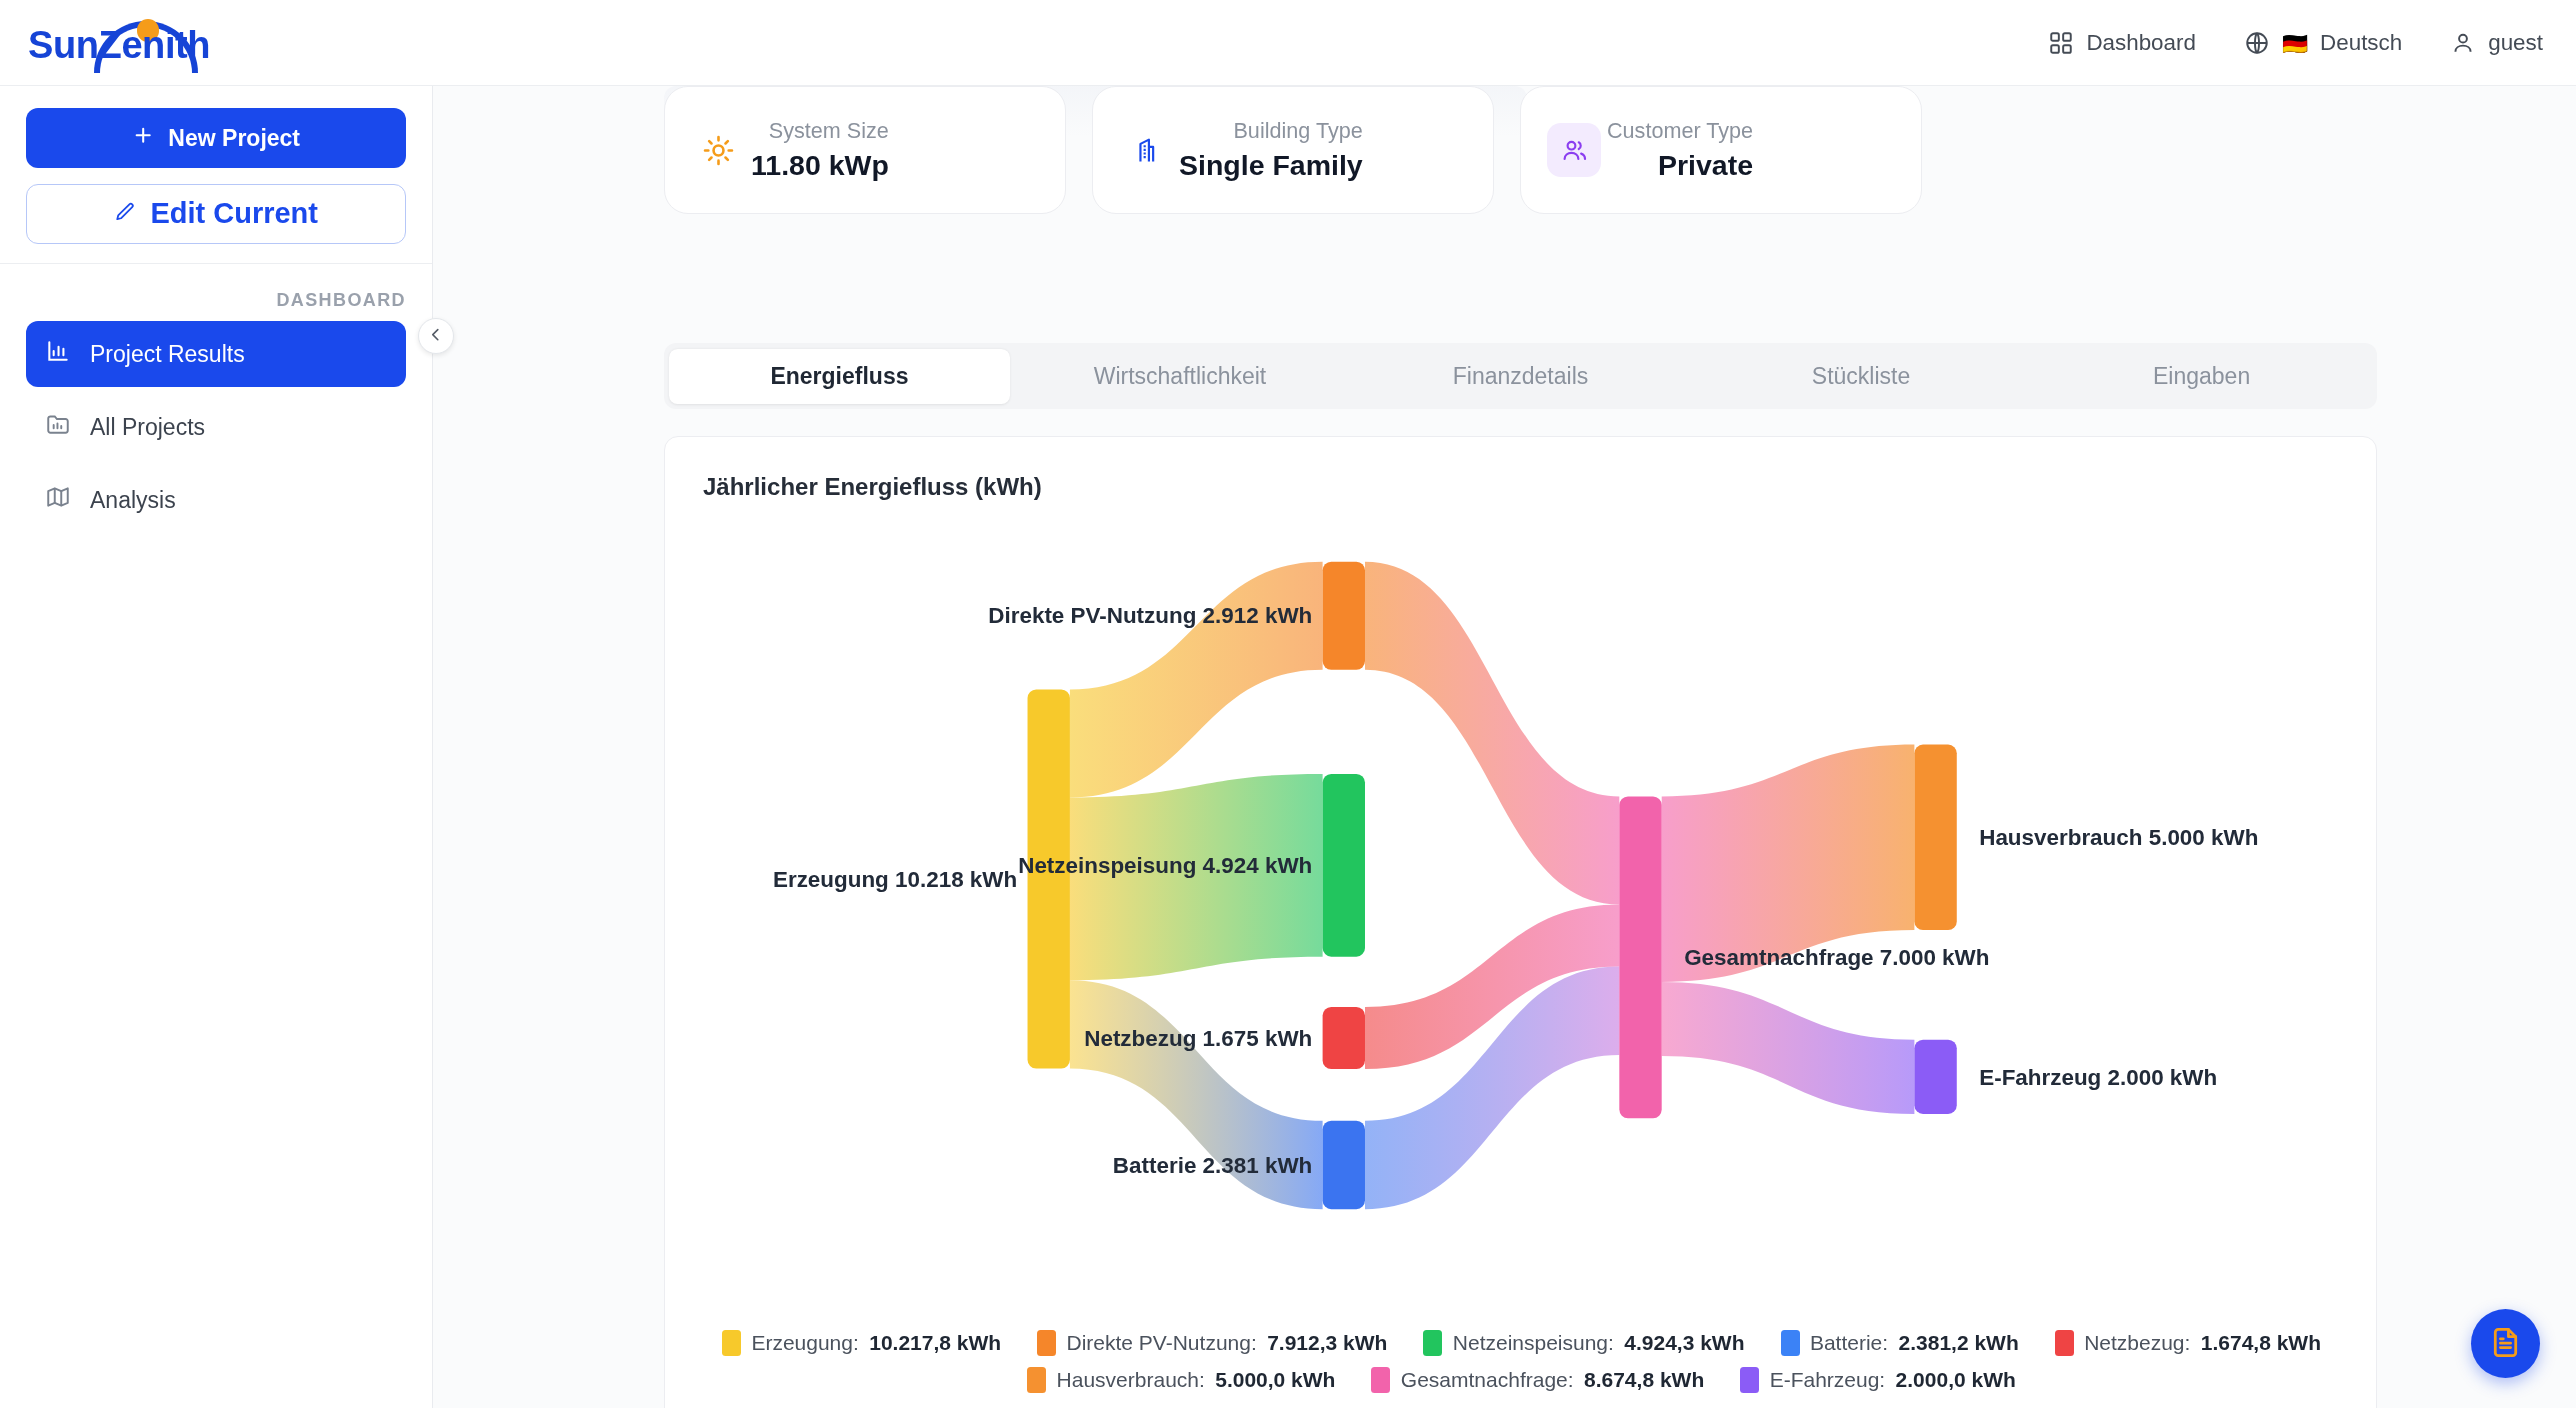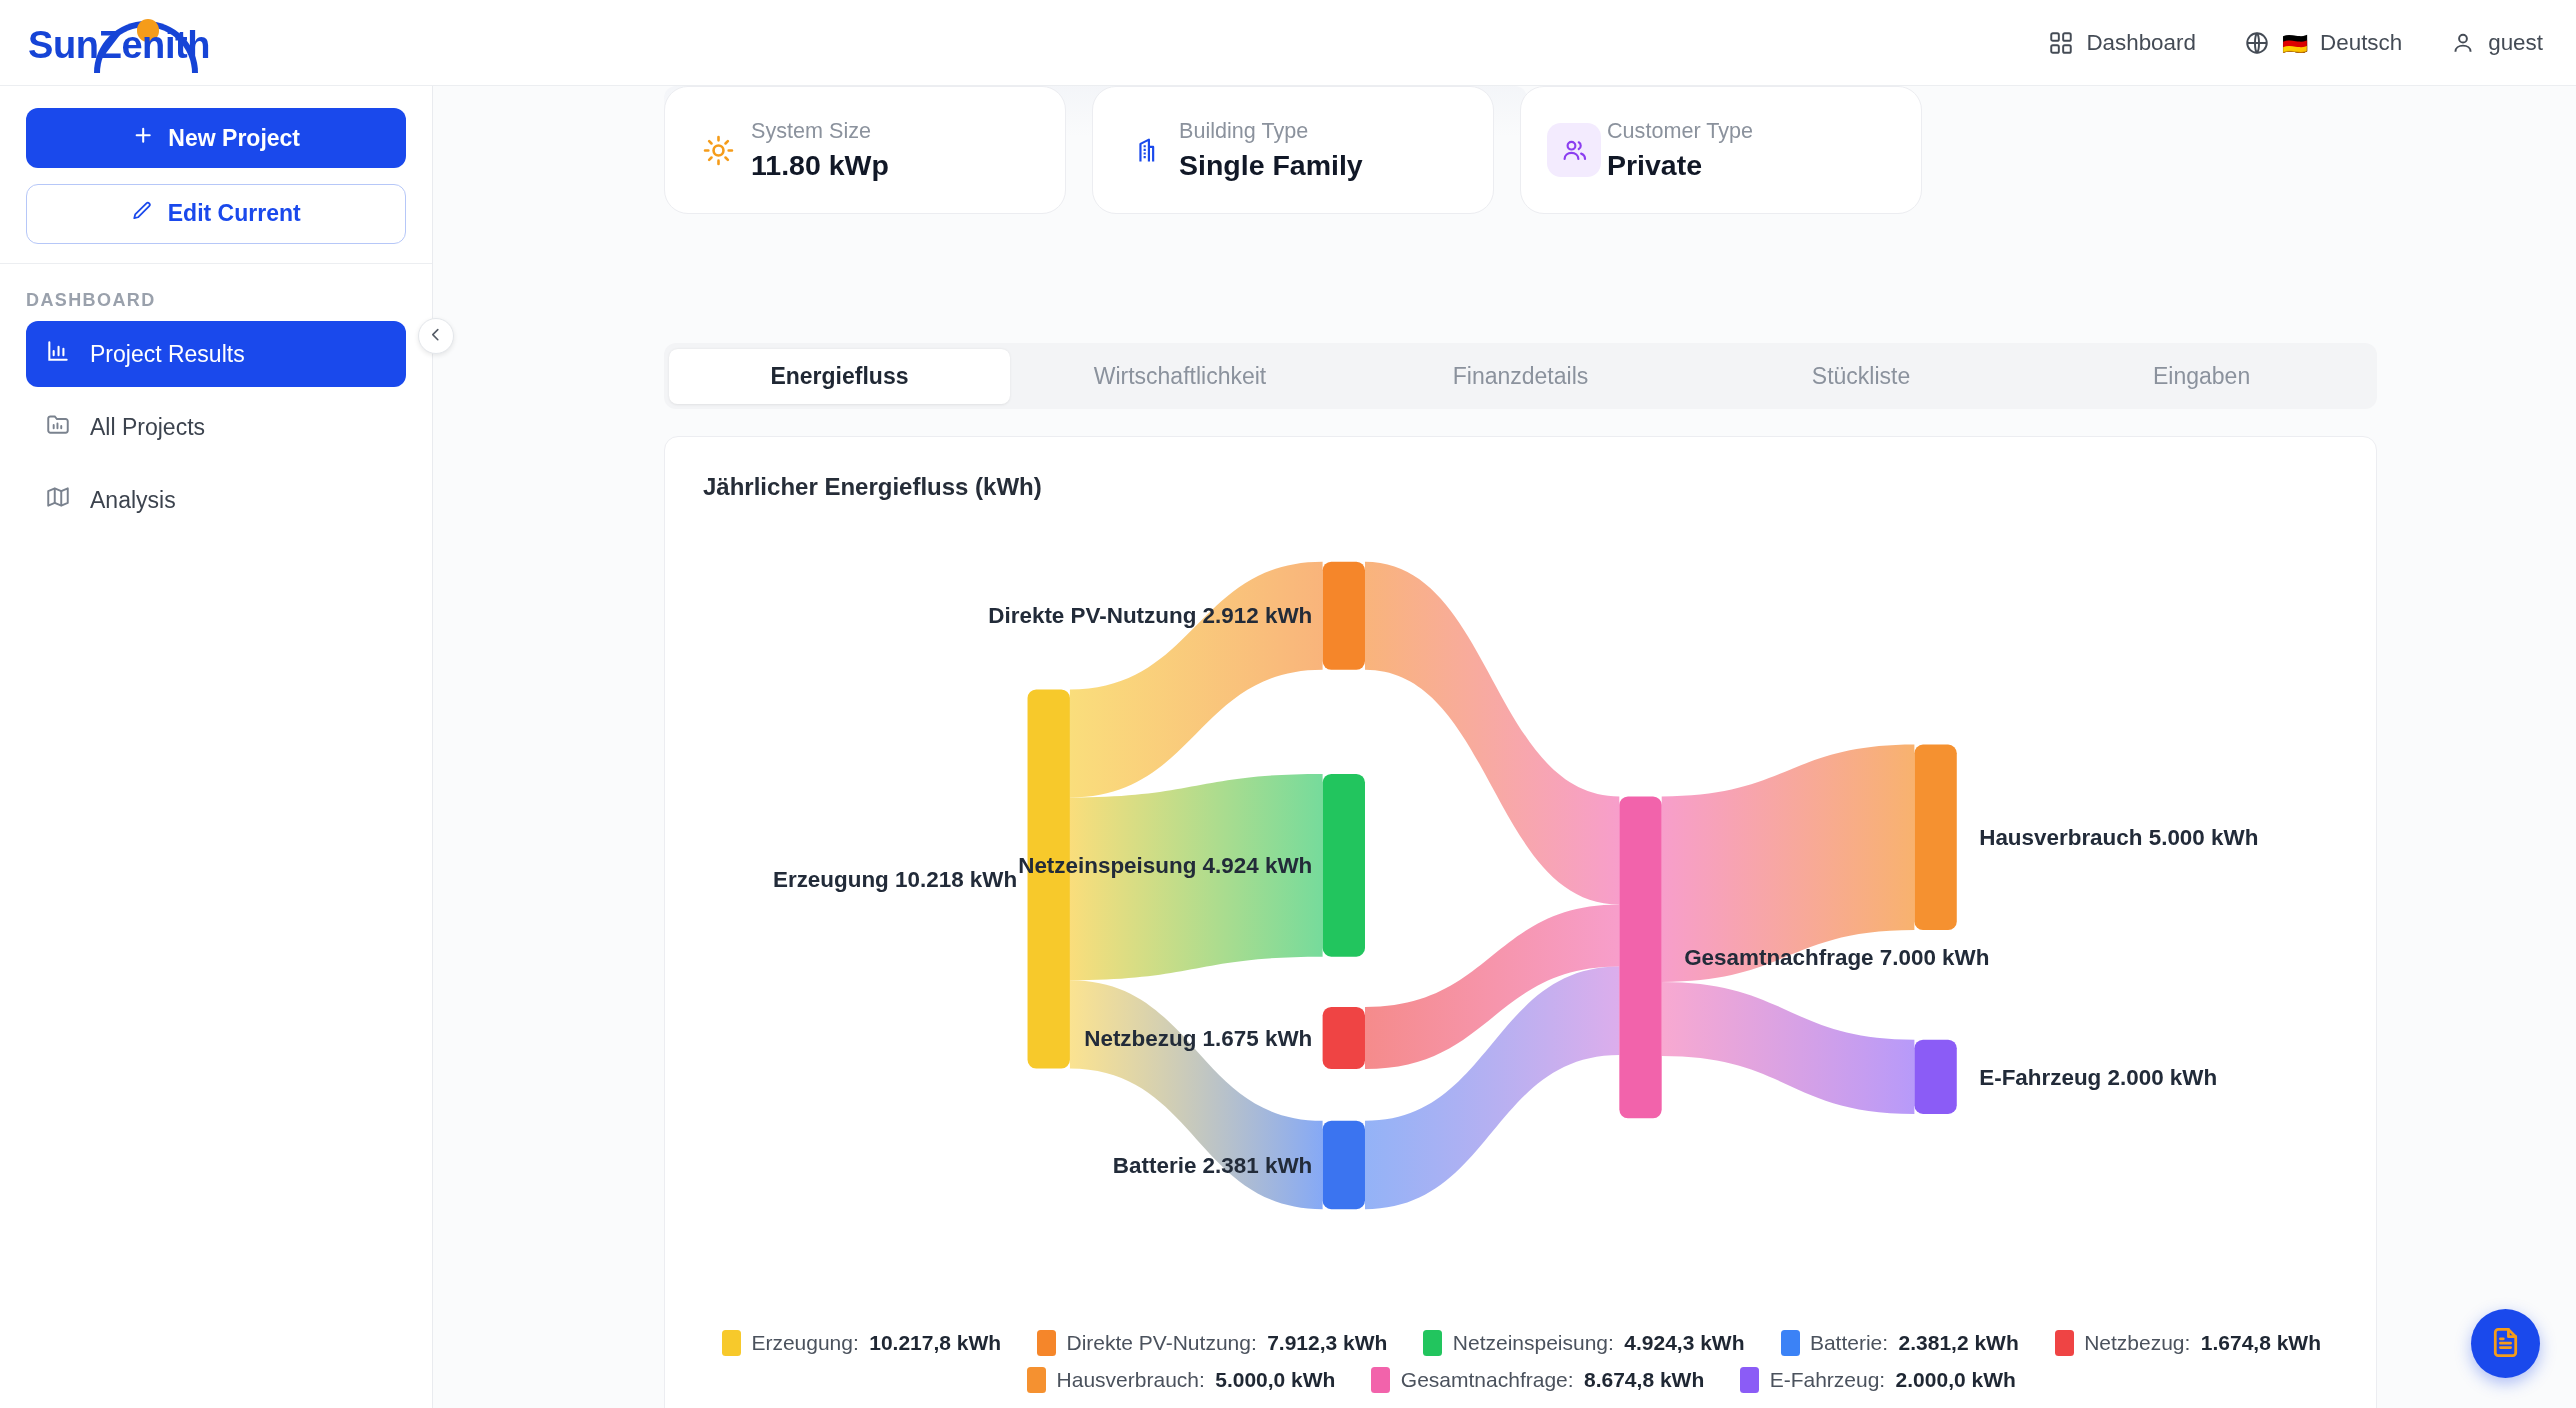--- a/index.html
+++ b/index.html
@@ -2,21 +2,21 @@
 <html style="font-size:14px"><head>
 <meta charset="utf-8">
 <style>
   * { box-sizing: border-box; margin: 0; padding: 0; }
   html, body {
     width: 2576px; height: 1409px;
     font-family: "Liberation Sans", sans-serif;
     background: #ffffff;
     overflow: hidden;
   }
-  .app { position: relative; width: 2576px; height: 1203px; background:#0c4a6e; }
+  .app { position: relative; width: 2576px; height: 1203px; background:#0c4a6e;text-align:right; }
 
   
   .topbar {
     position: absolute; top: 0; left: 0; width: 2576px; height: 86px;
     background: #ffffff; border-bottom: 0.9px solid #eceef1;
     display: flex; align-items: center; z-index: 40;
   }
   .logo-wrap { position: absolute; left: 28px; top: 14px; width: 216px; height: 59px; }
   .logo-text {
     font-size: 38px; font-weight: 700; color: #1644d6; letter-spacing: -0.4px;
@@ -47,21 +47,21 @@
   .side-actions { padding: 22.4px 26px 19px 26px; border-bottom: 0.9px solid #eceef1; }
   .btn-primary {
     width: 100%; height: 60px; border-radius: 12px; background: #1a49ec; color: #fff;
     display: flex; align-items: center; justify-content: center; gap: 14px;
     font-size: 23px; font-weight: 600; cursor: pointer; border: none;
   }
   .btn-outline {
     width: 100%; height: 60px; margin-top: 15.5px; border-radius: 12px;
     background: #fff; color: #1a49ec; border: 1.3px solid #b6c7f8;
     display: flex; align-items: center; justify-content: center; gap: 14px;
-    font-size: 23px; font-weight: 600; cursor: pointer;
+    font-size: 29px; font-weight: 600; cursor: pointer;
   }
   .side-section-label {
     padding: 26px 26px 10.4px 26px; font-size: 18px; letter-spacing: 1.4px;
     color: #9aa1ac; font-weight: 600;
   }
   .nav { padding: 0 26px; }
   .nav-item {
     display: flex; align-items: center; gap: 19px; height: 66px;
     border-radius: 12px; padding: 0 19px; font-size: 23px; color: #3c434e;
     cursor: pointer; margin-bottom: 7px;

